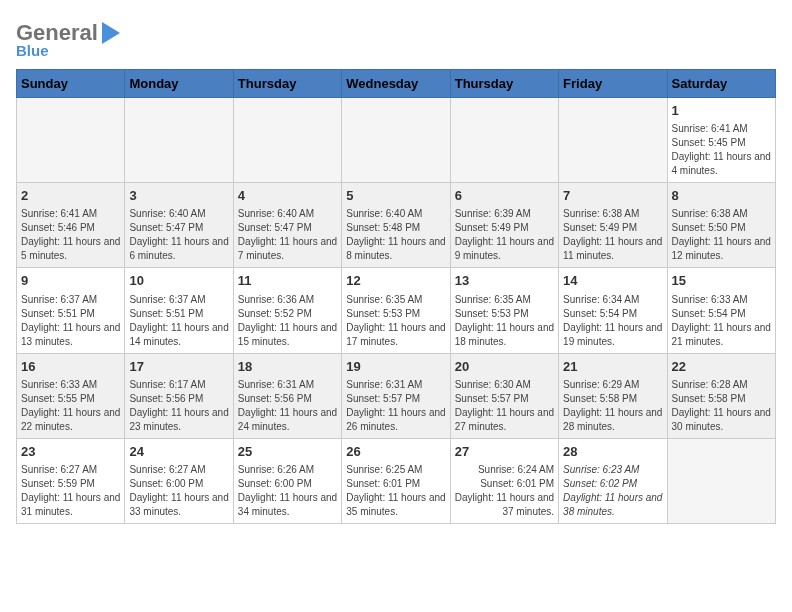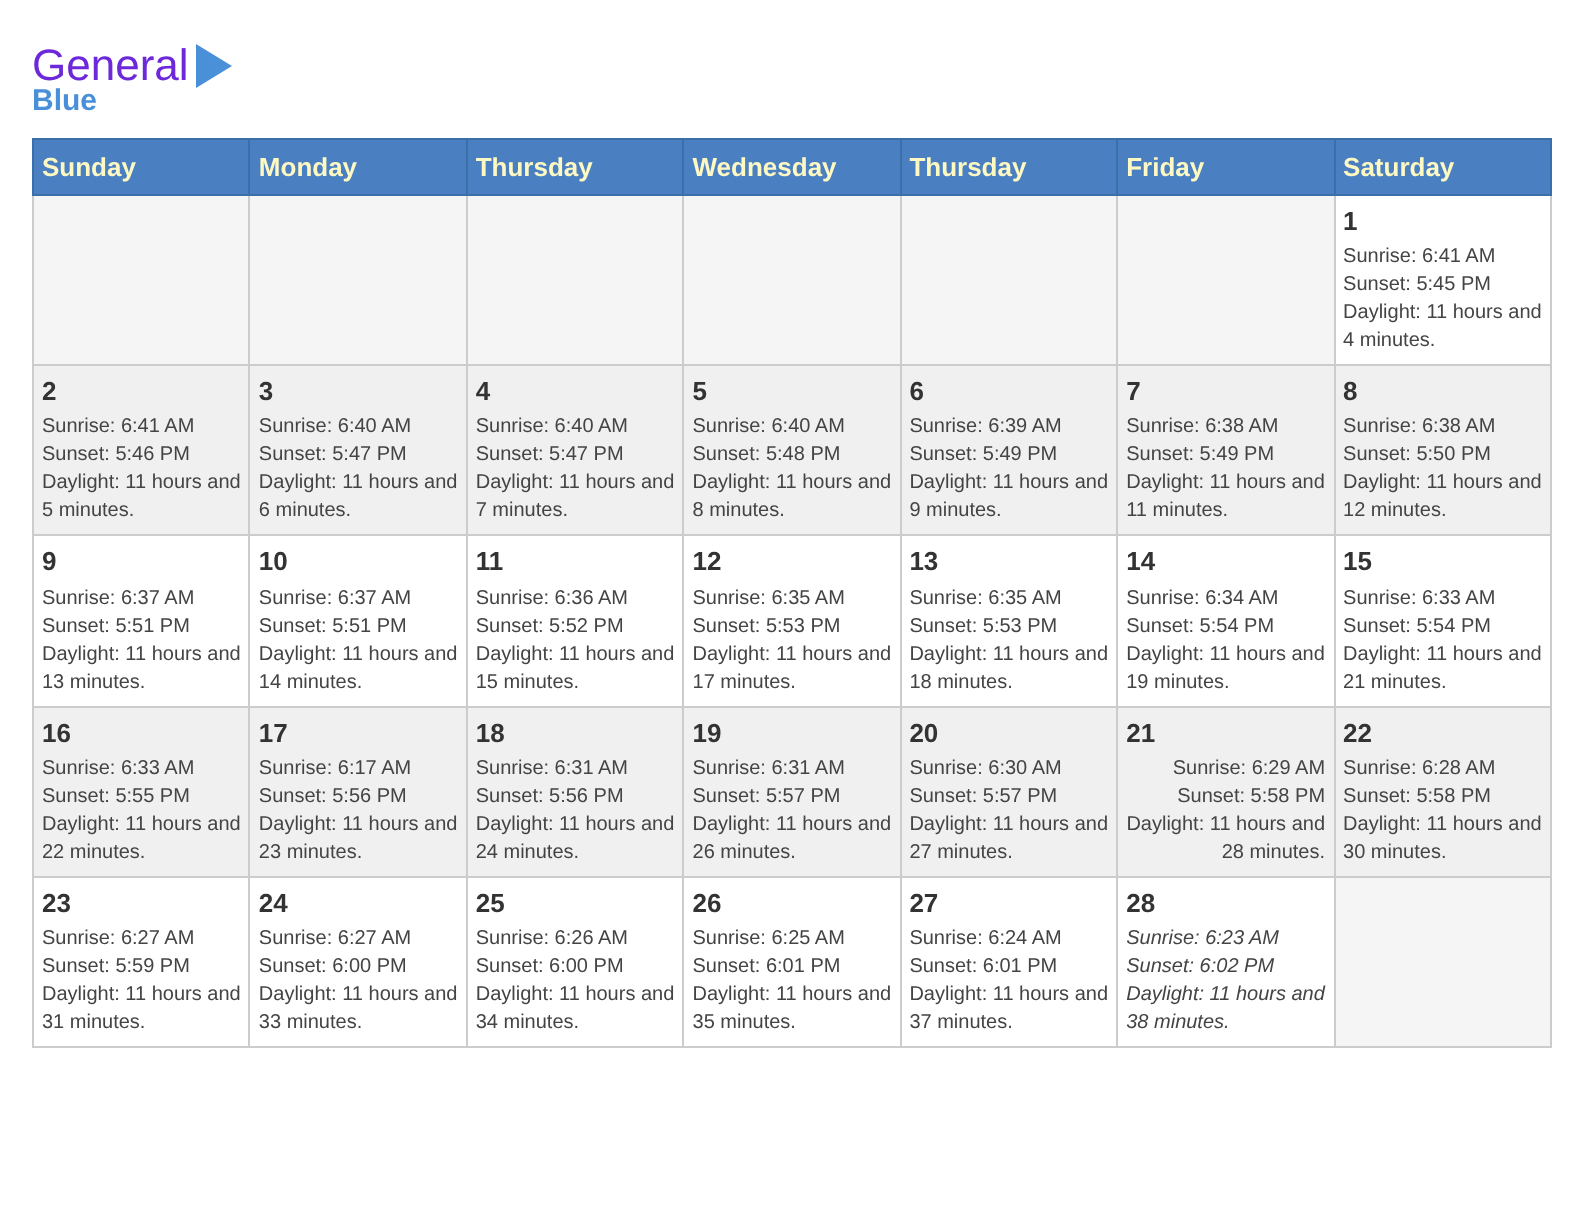--- a/index.html
+++ b/index.html
@@ -40,21 +40,21 @@
       font-weight: normal;
       color: #555;
     }
     table {
       width: 100%;
       border-collapse: collapse;
       font-size: 11px;
     }
     thead tr th {
       background-color: #4a7fc1;
-      color: #fef9c3;
+      color: #000000;
       padding: 6px 4px;
       text-align: left;
       font-size: 13px;
       font-weight: bold;
       border: 1px solid #3a6faa;
     }
     tbody tr td {
       border: 1px solid #ccc;
       vertical-align: top;
       padding: 4px;
@@ -81,21 +81,21 @@
       background-color: #f0f0f0;
     }
     .empty { background-color: #f5f5f5 !important; }
   </style>
 </head>
 <body>
 
 <div class="header-area">
   <div class="logo">
     <div class="logo-line">
-      <span style="font-size:22px;font-weight:normal;color:#6d28d9;">General</span>
+      <span style="font-size:22px;font-weight:bold;color:#737373;">General</span>
       <span style="display:inline-block;margin-left:4px;width:0;height:0;border-top:11px solid transparent;border-bottom:11px solid transparent;border-left:18px solid #4a90d9;"></span>
     </div>
     <span style="font-size:15px;font-weight:bold;color:#4a90d9;margin-top:-4px;">Blue</span>
   </div>
   <div class="title-area">
     <h1></h1>
     <h2></h2>
   </div>
 </div>
 
@@ -240,21 +240,21 @@
 Daylight: 11 hours and 26 minutes.</div>
         </td>
         <td>
           <span class="day-num">20</span>
           <div class="day-info" style="white-space: pre-line;">Sunrise: 6:30 AM
 Sunset: 5:57 PM
 Daylight: 11 hours and 27 minutes.</div>
         </td>
         <td>
           <span class="day-num">21</span>
-          <div class="day-info" style="white-space: pre-line; text-align: right;">Sunrise: 6:29 AM
+          <div class="day-info" style="white-space: pre-line;">Sunrise: 6:29 AM
 Sunset: 5:58 PM
 Daylight: 11 hours and 28 minutes.</div>
         </td>
         <td>
           <span class="day-num">22</span>
           <div class="day-info" style="white-space: pre-line;">Sunrise: 6:28 AM
 Sunset: 5:58 PM
 Daylight: 11 hours and 30 minutes.</div>
         </td>
       </tr>
@@ -278,21 +278,21 @@
 Daylight: 11 hours and 34 minutes.</div>
         </td>
         <td>
           <span class="day-num">26</span>
           <div class="day-info" style="white-space: pre-line;">Sunrise: 6:25 AM
 Sunset: 6:01 PM
 Daylight: 11 hours and 35 minutes.</div>
         </td>
         <td>
           <span class="day-num">27</span>
-          <div class="day-info" style="white-space: pre-line;">Sunrise: 6:24 AM
+          <div class="day-info" style="white-space: pre-line; text-align: right;">Sunrise: 6:24 AM
 Sunset: 6:01 PM
 Daylight: 11 hours and 37 minutes.</div>
         </td>
         <td>
           <span class="day-num">28</span>
           <div class="day-info" style="white-space: pre-line; font-style: italic;">Sunrise: 6:23 AM
 Sunset: 6:02 PM
 Daylight: 11 hours and 38 minutes.</div>
         </td>
         <td class="empty"></td>

